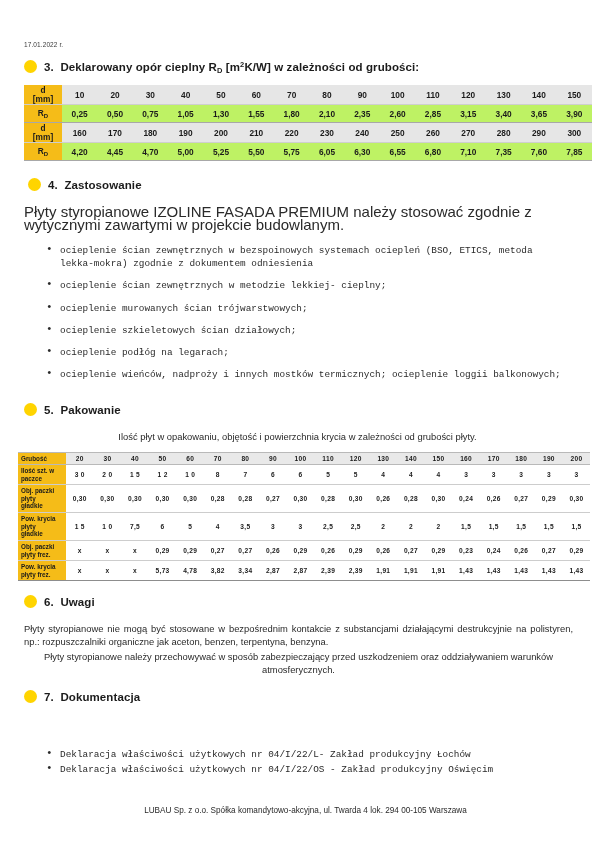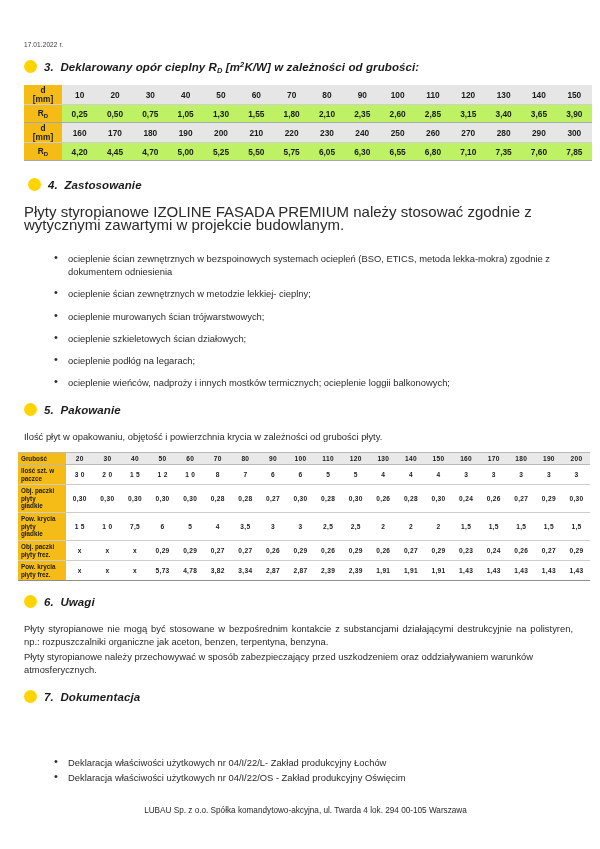--- a/index.html
+++ b/index.html
@@ -45,48 +45,49 @@
     background: #FFD400;
     flex: 0 0 auto;
     display: block;
   }
   .section-title {
     font-size: 11.5px;
     font-weight: bold;
     color: #1b1b1b;
     letter-spacing: 0.1px;
     white-space: nowrap;
-    font-style: italic;
   }
   .section-title sub {
     font-size: 7.5px;
     vertical-align: baseline;
     position: relative;
     top: 2px;
   }
   .section-title sup {
     font-size: 7.5px;
     vertical-align: baseline;
     position: relative;
     top: -4px;
   }
 
   
   .para {
     font-size: 9.4px;
     line-height: 13.4px;
     color: #2a2a2a;
     margin: 0;
+    text-align: center;
   }
   .para.justify { text-align: justify; }
 
   ul.bullets {
     list-style: none;
-    margin: 12px;
+    margin: 4px;
     padding: 0;
+    font-family: Liberation Mono, monospace;
   }
   ul.bullets li {
     position: relative;
     font-size: 9.4px;
     line-height: 13.2px;
     color: #2a2a2a;
     padding-left: 16px;
     margin-bottom: 9px;
   }
   ul.bullets li:before {

